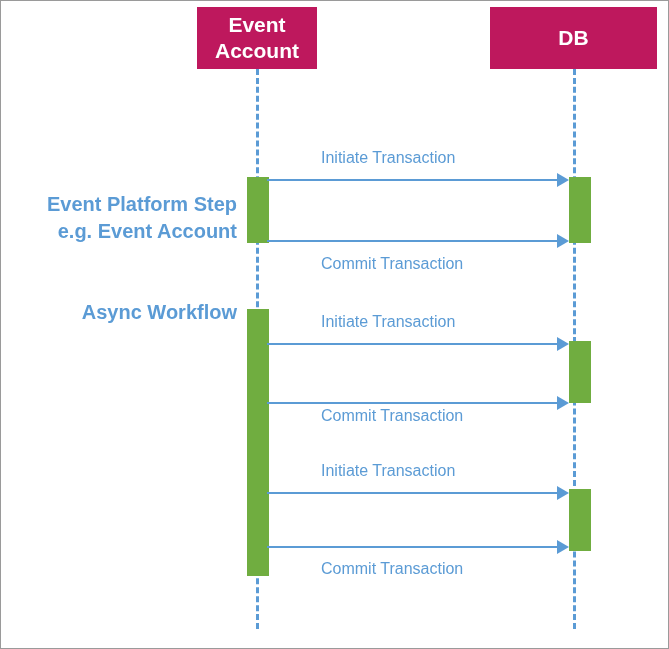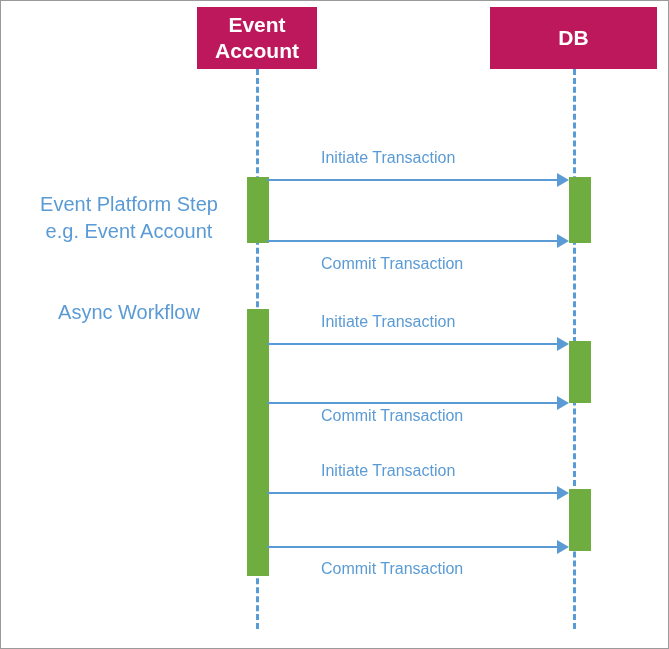--- a/index.html
+++ b/index.html
@@ -74,22 +74,23 @@
     white-space: nowrap;
     text-align: right;
   }
 
   
   .side-label {
     position: absolute;
     color: #5B9BD5;
     font-size: 20px;
     line-height: 27px;
-    text-align: center;
+    text-align: right;
     white-space: nowrap;
+    font-weight: bold;
   }
   .side-label span { display: block; }
 </style>
 </head>
 <body>
 
 <div id="canvas">
 
   <div class="lifeline" style="left:255px; top:68px; height:560px;"></div>
   <div class="lifeline" style="left:572px; top:68px; height:560px;"></div>

